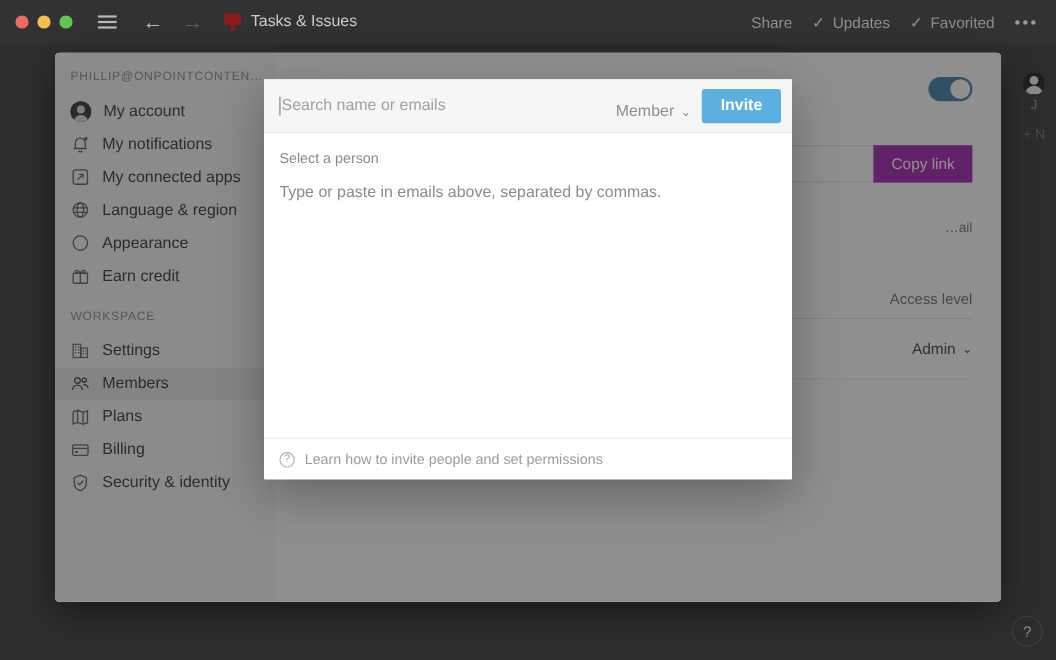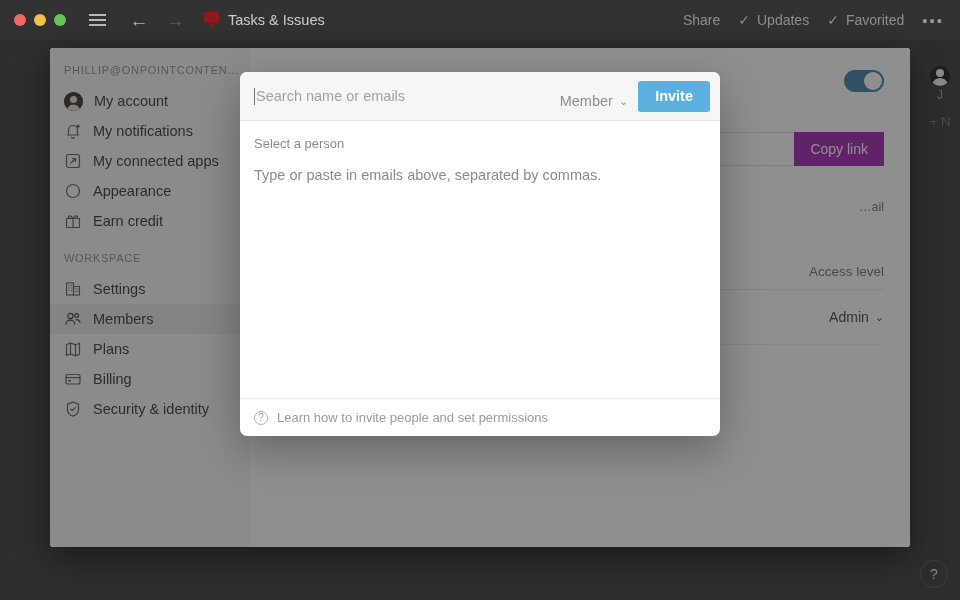--- a/index.html
+++ b/index.html
@@ -160,21 +160,21 @@
     background: rgba(40,40,40,.52); border-radius: 4px;
   }
   .dim-rail {
     position: absolute; right: 0; top: 40px; width: 40px; height: 560px;
     background: rgba(30,30,30,.30);
   }
 
   
   .modal {
     position: absolute; left: 240px; top: 72px; width: 480px; height: 364px;
-    background: #ffffff; border-radius: 7px; overflow: hidden;
+    background: #ffffff; border-radius: 1px; overflow: hidden;
     box-shadow: 0 14px 44px rgba(0,0,0,.30);
     display: flex; flex-direction: column;
   }
   .modal-head {
     height: 49px; background: #f6f6f6; border-bottom: 1px solid #e8e8e8;
     display: flex; align-items: center; padding: 0 10px 0 14px; gap: 10px;
   }
   .searchwrap { flex: 1; display: flex; align-items: center; min-width: 0; }
   .caret-bar { width: 1px; height: 17px; background: #777; margin-right: 1px; }
   .search-input {
@@ -302,20 +302,30 @@
       <div class="side-item">
         <span class="side-ico">
           <svg viewBox="0 0 18 18" width="18" height="18" fill="none" stroke="#5a5a5a" stroke-width="1.2">
               <rect x="2.5" y="2.5" width="13" height="13" rx="2"></rect>
               <path d="M6.5 11.5l5-5M8 6.5h3.5V10"></path>
             </svg>
         </span>
         <span>My connected apps</span>
       </div>
 
+      <div class="side-item">
+        <span class="side-ico">
+          <svg viewBox="0 0 18 18" width="18" height="18" fill="none" stroke="#5a5a5a" stroke-width="1.2">
+              <circle cx="9" cy="9" r="6.5"></circle>
+              <ellipse cx="9" cy="9" rx="3" ry="6.5"></ellipse>
+              <path d="M2.6 7h12.8M2.6 11h12.8"></path>
+            </svg>
+        </span>
+        <span>Language &amp; region</span>
+      </div>
 
       <div class="side-item">
         <span class="side-ico">
           <svg viewBox="0 0 18 18" width="18" height="18" fill="none" stroke="#5a5a5a" stroke-width="1.2">
               <circle cx="9" cy="9" r="6.5"></circle>
               <path d="M9 2.5a6.5 6.5 0 000 13 4.8 4.8 0 010-13z" fill="#5a5a5a" stroke="none"></path>
             </svg>
         </span>
         <span>Appearance</span>
       </div>

